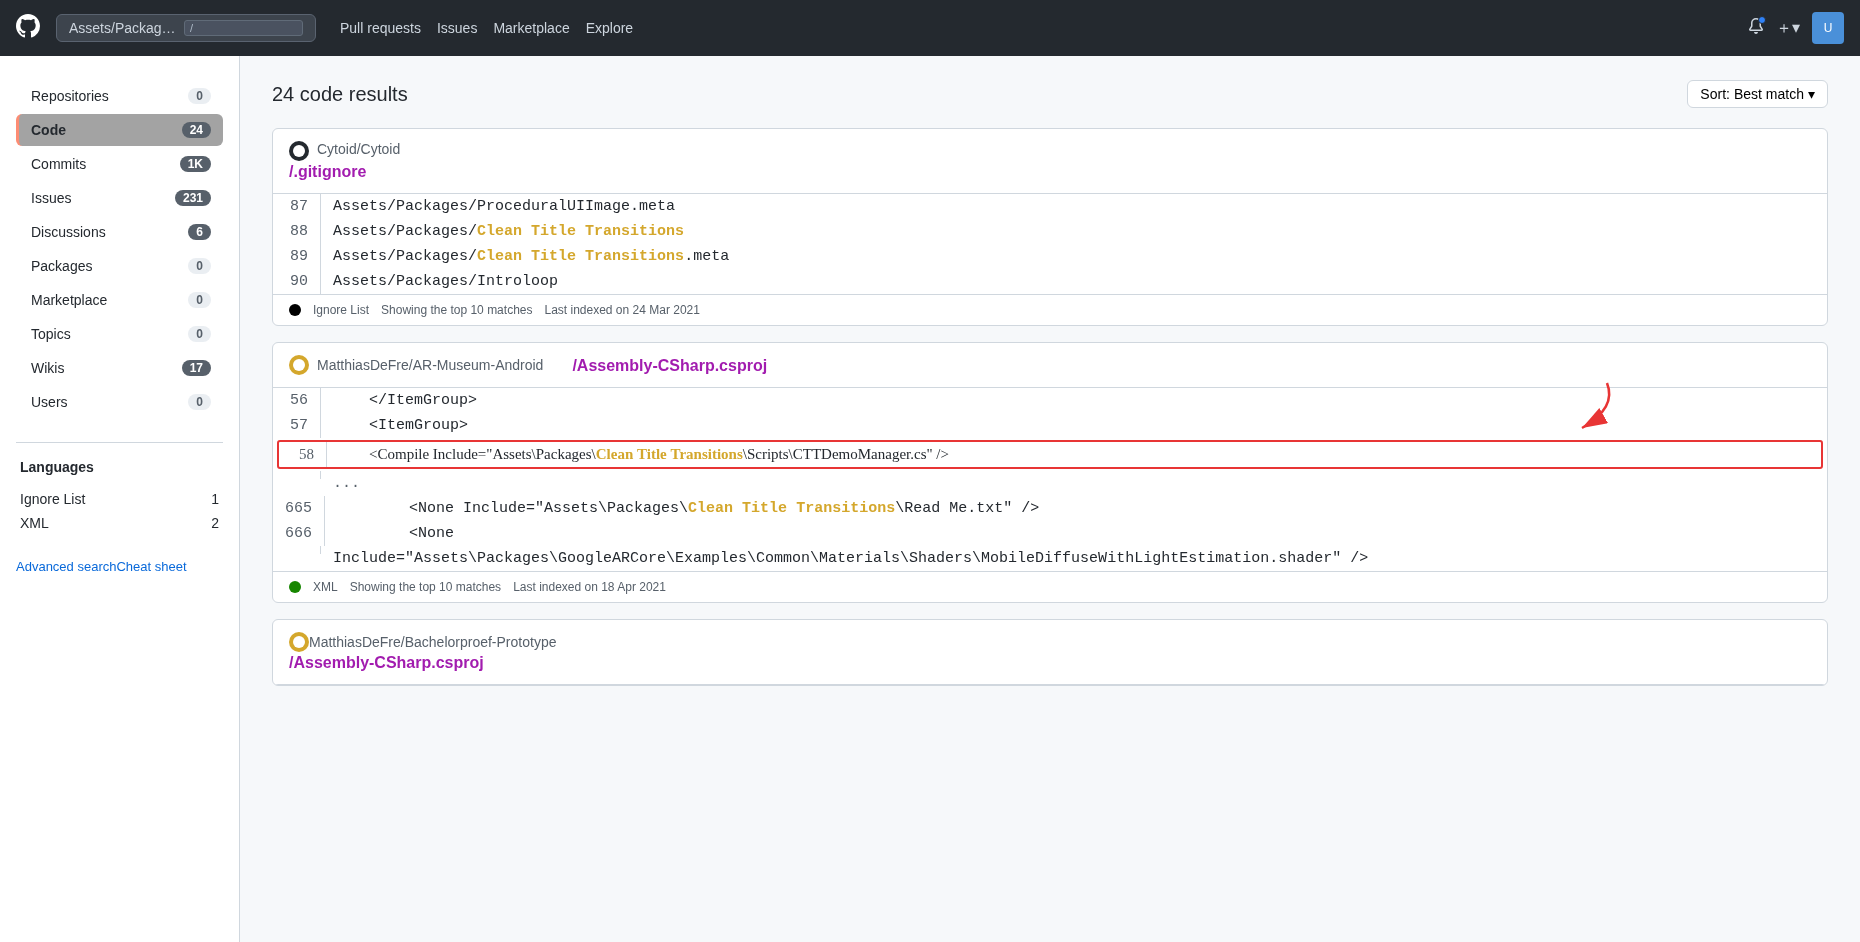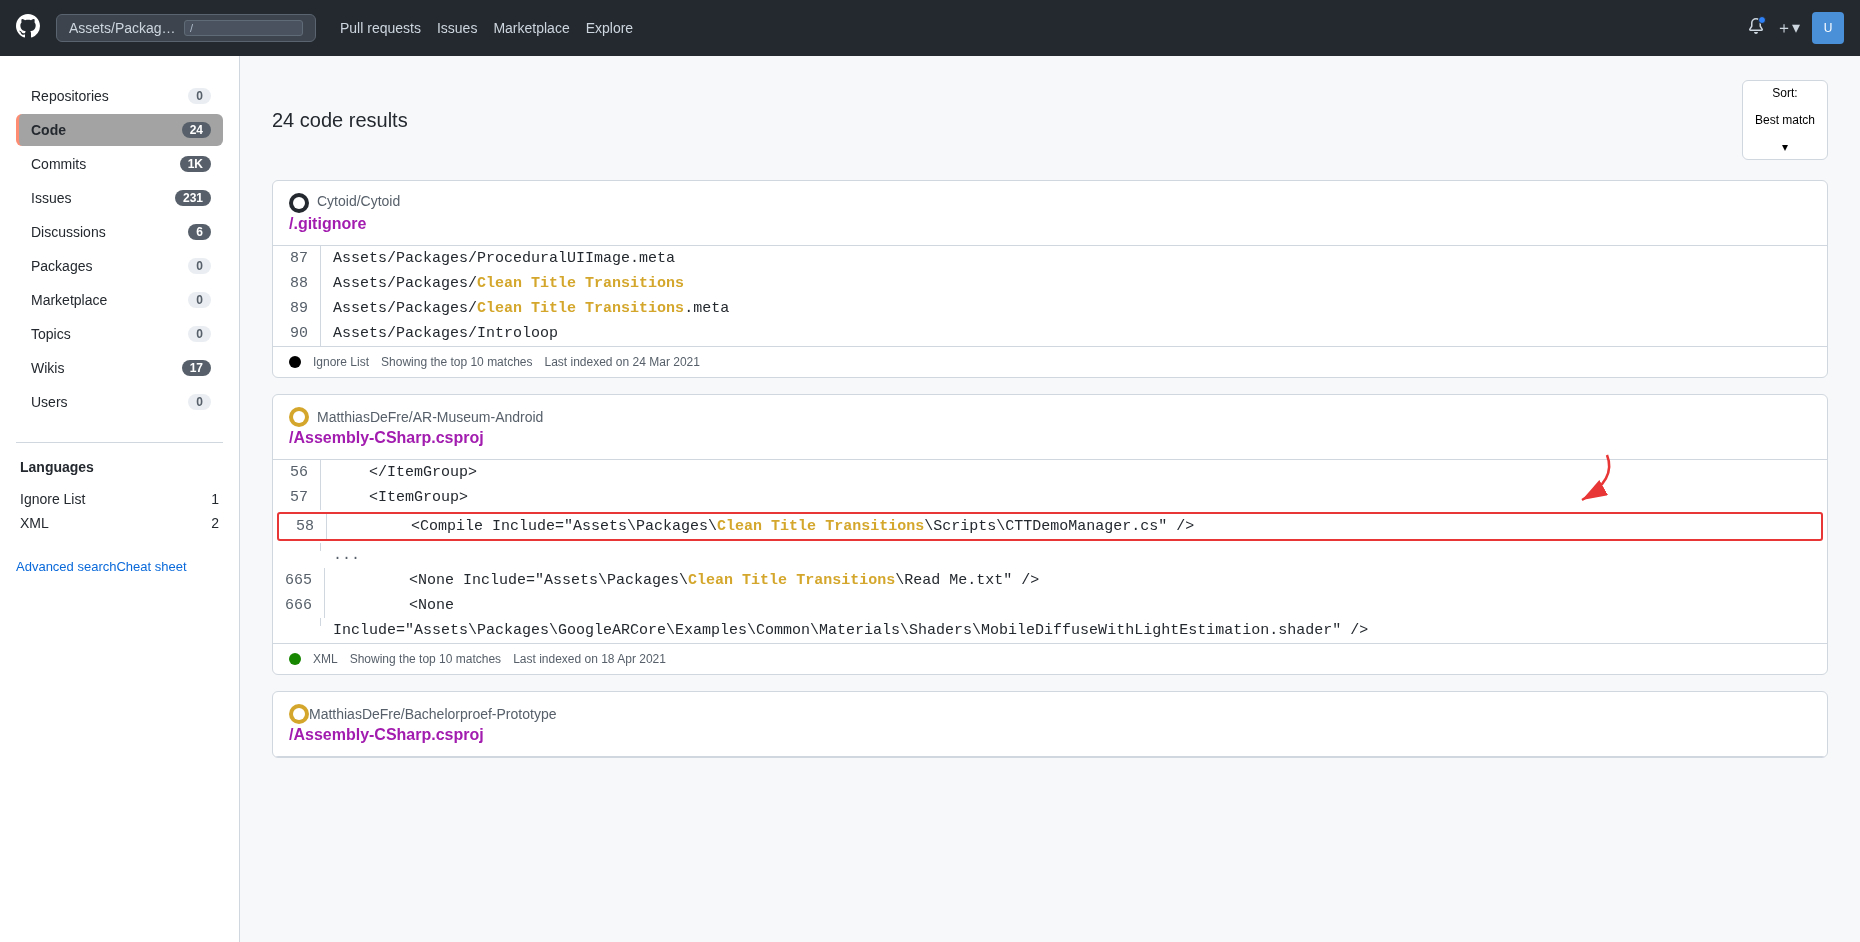--- a/index.html
+++ b/index.html
@@ -33,21 +33,21 @@
     .sidebar-divider { margin: 16px 0; border-top: 1px solid #d0d7de; }
     .sidebar-lang-title { font-weight: 600; font-size: 14px; margin-bottom: 12px; padding: 0 4px; }
     .sidebar-lang-item { display: flex; justify-content: space-between; padding: 4px 4px; font-size: 14px; color: #24292f; }
     .sidebar-links { display: flex; }
     .sidebar-link { color: #0969da; font-size: 13px; text-decoration: none; }
 
     
     .main-content { flex: 1; padding: 24px 32px; }
     .results-header { display: flex; align-items: center; justify-content: space-between; margin-bottom: 20px; }
     .results-title { font-size: 20px; font-weight: 400; color: #24292f; }
-    .sort-btn { border: 1px solid #d0d7de; background: white; border-radius: 6px; padding: 5px 12px; font-size: 12px; cursor: pointer; display: flex; align-items: center; gap: 13px; flex-direction: column; }
+    .sort-btn { border: 1px solid #d0d7de; background: white; border-radius: 6px; padding: 5px 12px; font-size: 14px; cursor: pointer; display: flex; align-items: center; gap: 4px; }
 
     
     .result-card { background: white; border: 1px solid #d0d7de; border-radius: 6px; margin-bottom: 16px; overflow: hidden; }
     .result-header { padding: 12px 16px; border-bottom: 1px solid #d0d7de; display: flex; align-items: center; gap: 8px; }
     .repo-avatar { width: 20px; height: 20px; border-radius: 50%; background: #6e7781; overflow: hidden; }
     .repo-name { font-size: 14px; color: #57606a; }
     .file-link { color: #a21caf; text-decoration: none; font-size: 16px; font-weight: 600; display: block; margin-top: 2px; }
     .code-block { font-family: 'SFMono-Regular', Consolas, 'Liberation Mono', Menlo, monospace; font-size: 15px; background: white; }
     .code-line { display: flex; align-items: flex-start; }
     .line-num { color: #57606a; text-align: right; padding: 4px 12px; min-width: 48px; user-select: none; flex-shrink: 0; border-right: 1px solid #d0d7de; }
@@ -217,21 +217,21 @@
       <div class="result-footer">
         <span class="lang-dot black"></span>
         <span>Ignore List</span>
         <span>Showing the top 10 matches</span>
         <span>Last indexed on 24 Mar 2021</span>
       </div>
     </div>
 
     <div class="result-card">
       <div class="result-header">
-        <div style="display:flex; flex-direction:column;">
+        <div style="display:flex; flex-direction:row;gap:29px;">
           <div style="display:flex; align-items:center; gap:8px;">
             <div class="repo-avatar" style="background:#d4a72c; display:flex; align-items:center; justify-content:center;">
               <svg height="16" width="16" viewBox="0 0 16 16" fill="white">
                   <circle cx="8" cy="8" r="6"></circle>
                 </svg>
             </div>
             <span class="repo-name">MatthiasDeFre/AR-Museum-Android</span>
           </div>
           <a class="file-link" href="#">/Assembly-CSharp.csproj</a>
         </div>
@@ -250,21 +250,21 @@
         </div>
 
         <div class="code-line">
           <span class="line-num">56</span>
           <span class="line-content">    &lt;/ItemGroup&gt;</span>
         </div>
         <div class="code-line">
           <span class="line-num">57</span>
           <span class="line-content">    &lt;ItemGroup&gt;</span>
         </div>
-        <div class="code-line highlight-box" style="border: 2px solid #e83535; border-radius:3px; margin: 2px 4px;">
+        <div class="code-line highlight-box" style="border: 2px solid #e83535; border-radius:3px; margin: 2px 4px; font-family: Liberation Serif, serif;">
           <span class="line-num">58</span>
           <span class="line-content">        &lt;Compile Include="Assets\Packages\<span class="highlight">Clean</span> <span class="highlight">Title</span> <span class="highlight">Transitions</span>\Scripts\CTTDemoManager.cs" /&gt;</span>
         </div>
         <div class="code-line">
           <span class="line-num"></span>
           <span class="line-content" style="color:#57606a;">...</span>
         </div>
         <div class="code-line">
           <span class="line-num">665</span>
           <span class="line-content">        &lt;None Include="Assets\Packages\<span class="highlight">Clean</span> <span class="highlight">Title</span> <span class="highlight">Transitions</span>\Read Me.txt" /&gt;</span>

